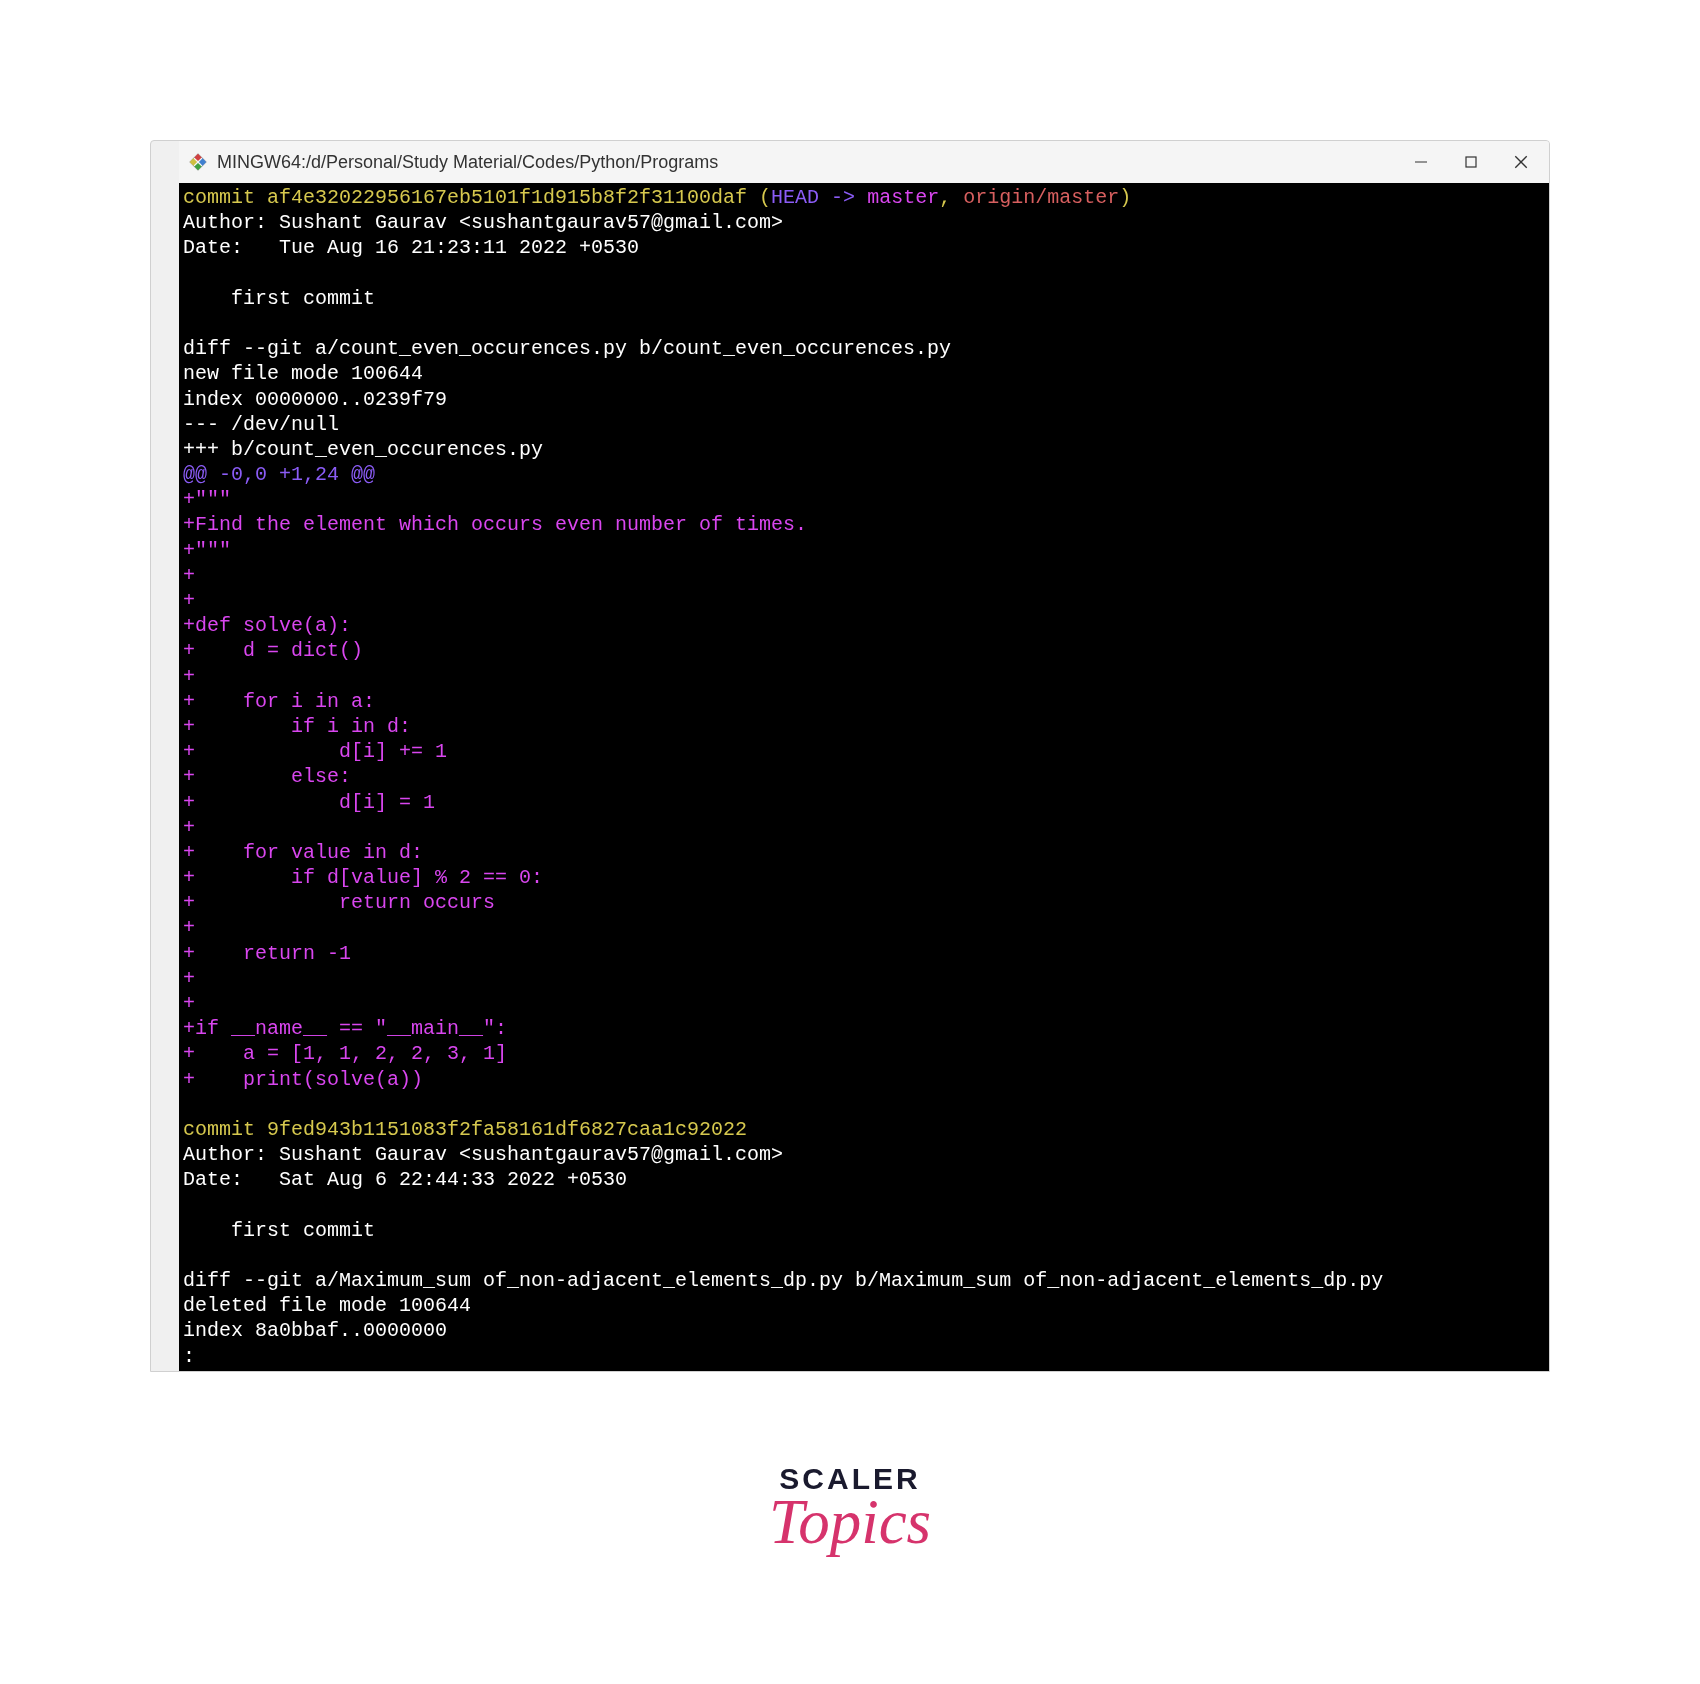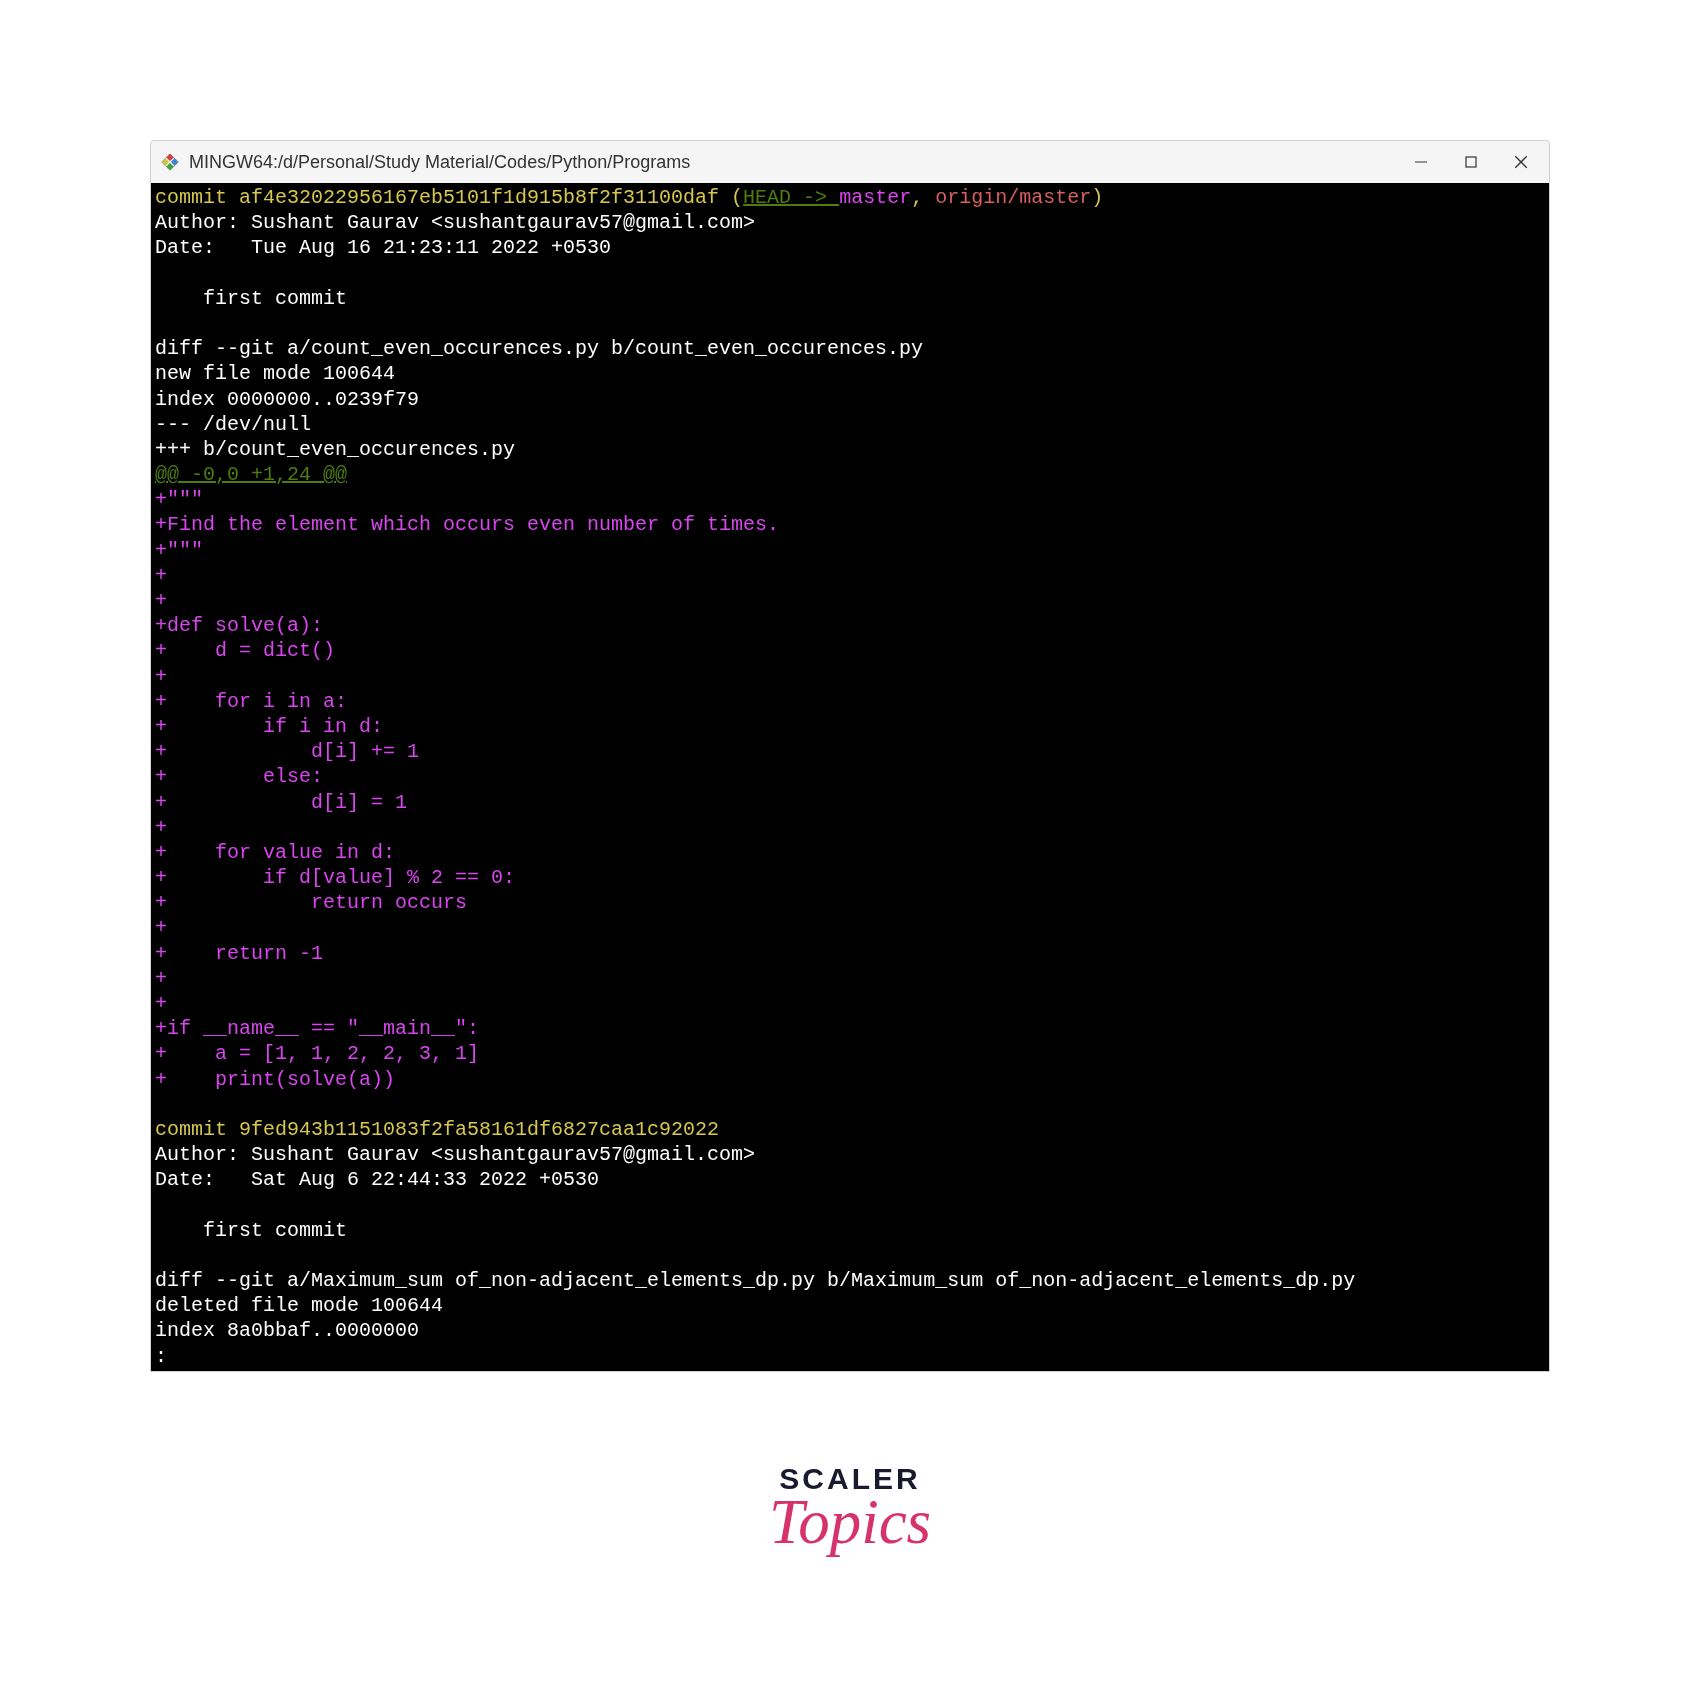--- a/index.html
+++ b/index.html
@@ -14,20 +14,21 @@
       flex-direction: column;
       align-items: center;
       padding: 140px 0;
     }
     .window {
       width: 1400px;
       background: #f0f0f0;
       border: 1px solid #d0d0d0;
       border-radius: 4px 4px 0 0;
       overflow: hidden;
+      padding-left: 28px;
     }
     .titlebar {
       display: flex;
       align-items: center;
       height: 42px;
       background: #f5f5f5;
       padding: 0 8px;
     }
     .titlebar-icon {
       width: 22px;
@@ -64,21 +65,21 @@
       background: #000000;
       padding: 2px 4px;
       min-height: 1160px;
       font-size: 20px;
       line-height: 1.26;
       white-space: pre;
       color: #ffffff;
       font-family: 'Consolas', 'Courier New', monospace;
     }
     .c-yellow { color: #d6c84e; }
-    .c-cyan { color: #4d7c0f; text-decoration: underline; }
+    .c-cyan { color: #8b5cf6; }
     .c-green { color: #d946ef; }
     .c-red { color: #d75f5f; }
     .c-white { color: #ffffff; text-align: right; }
     .logo {
       margin-top: 90px;
       text-align: center;
     }
     .logo-scaler {
       font-family: Arial, sans-serif;
       font-weight: 900;

